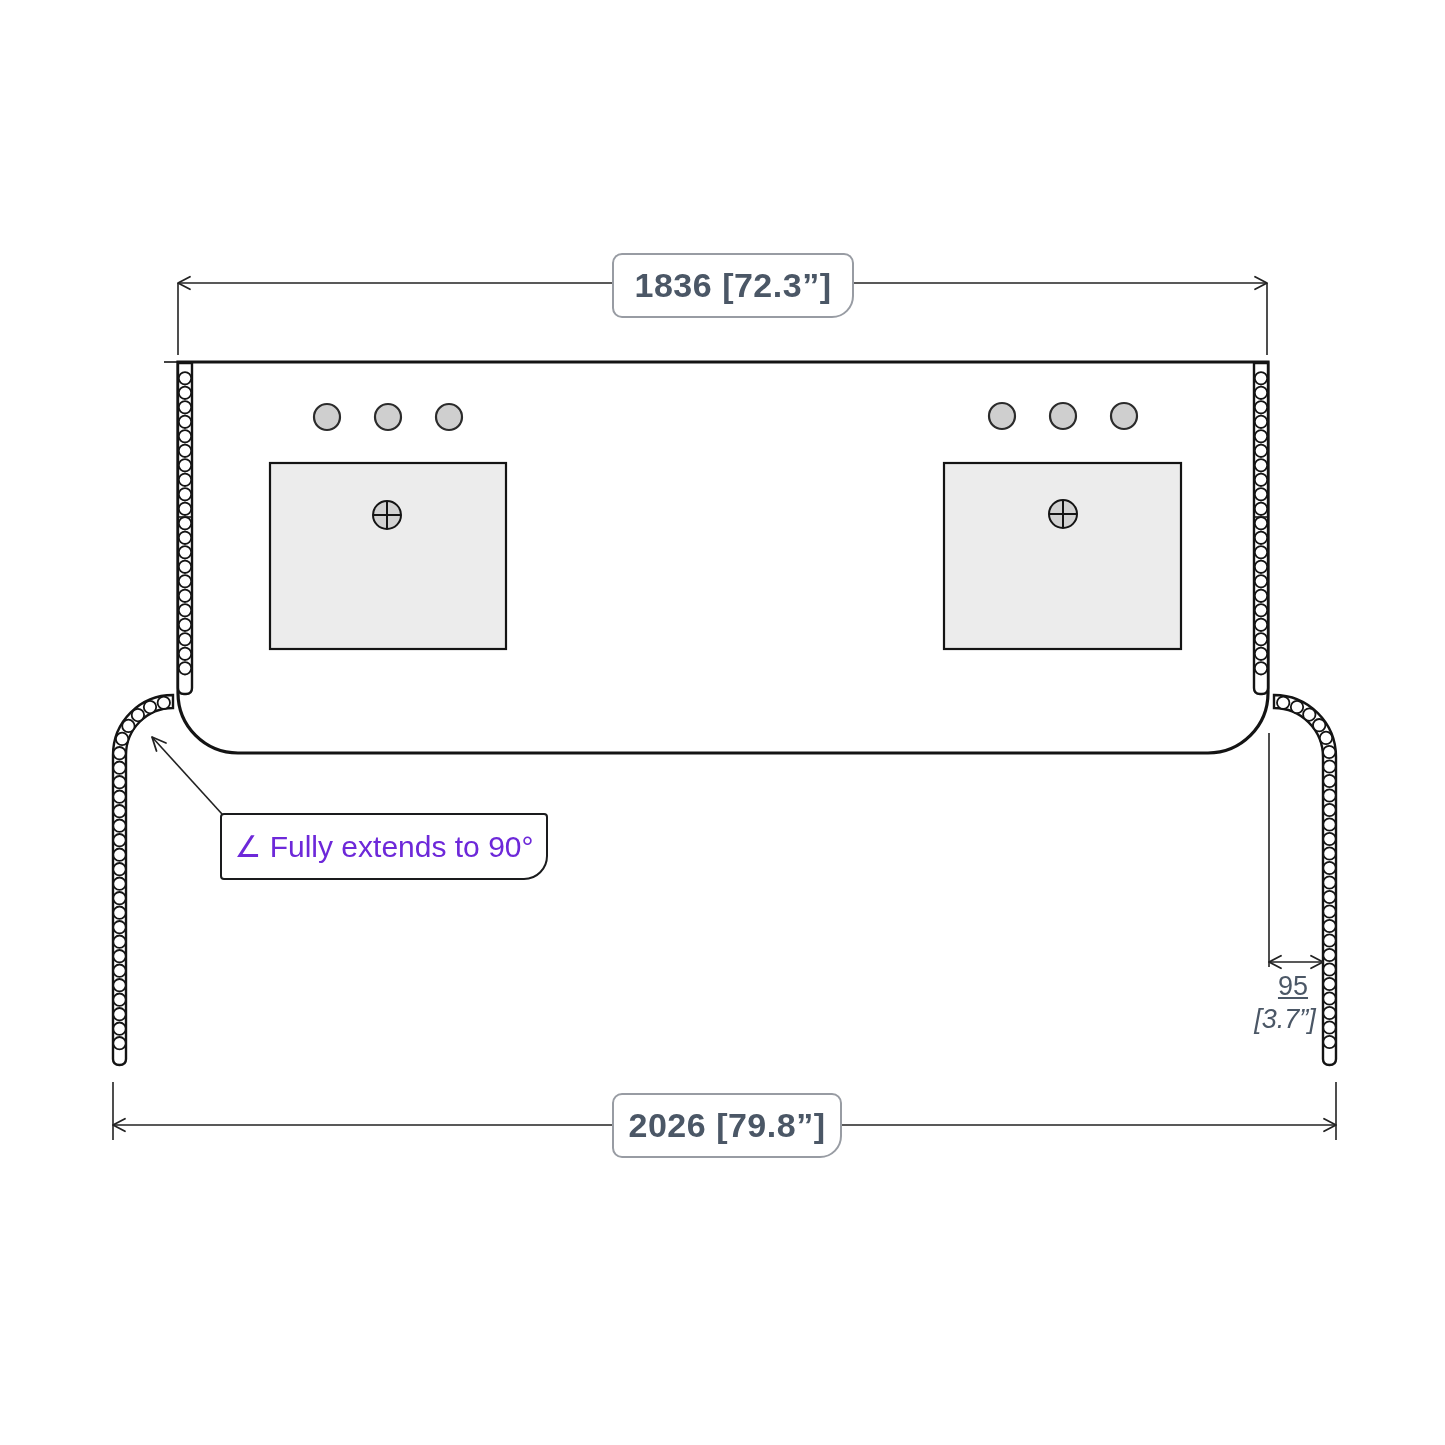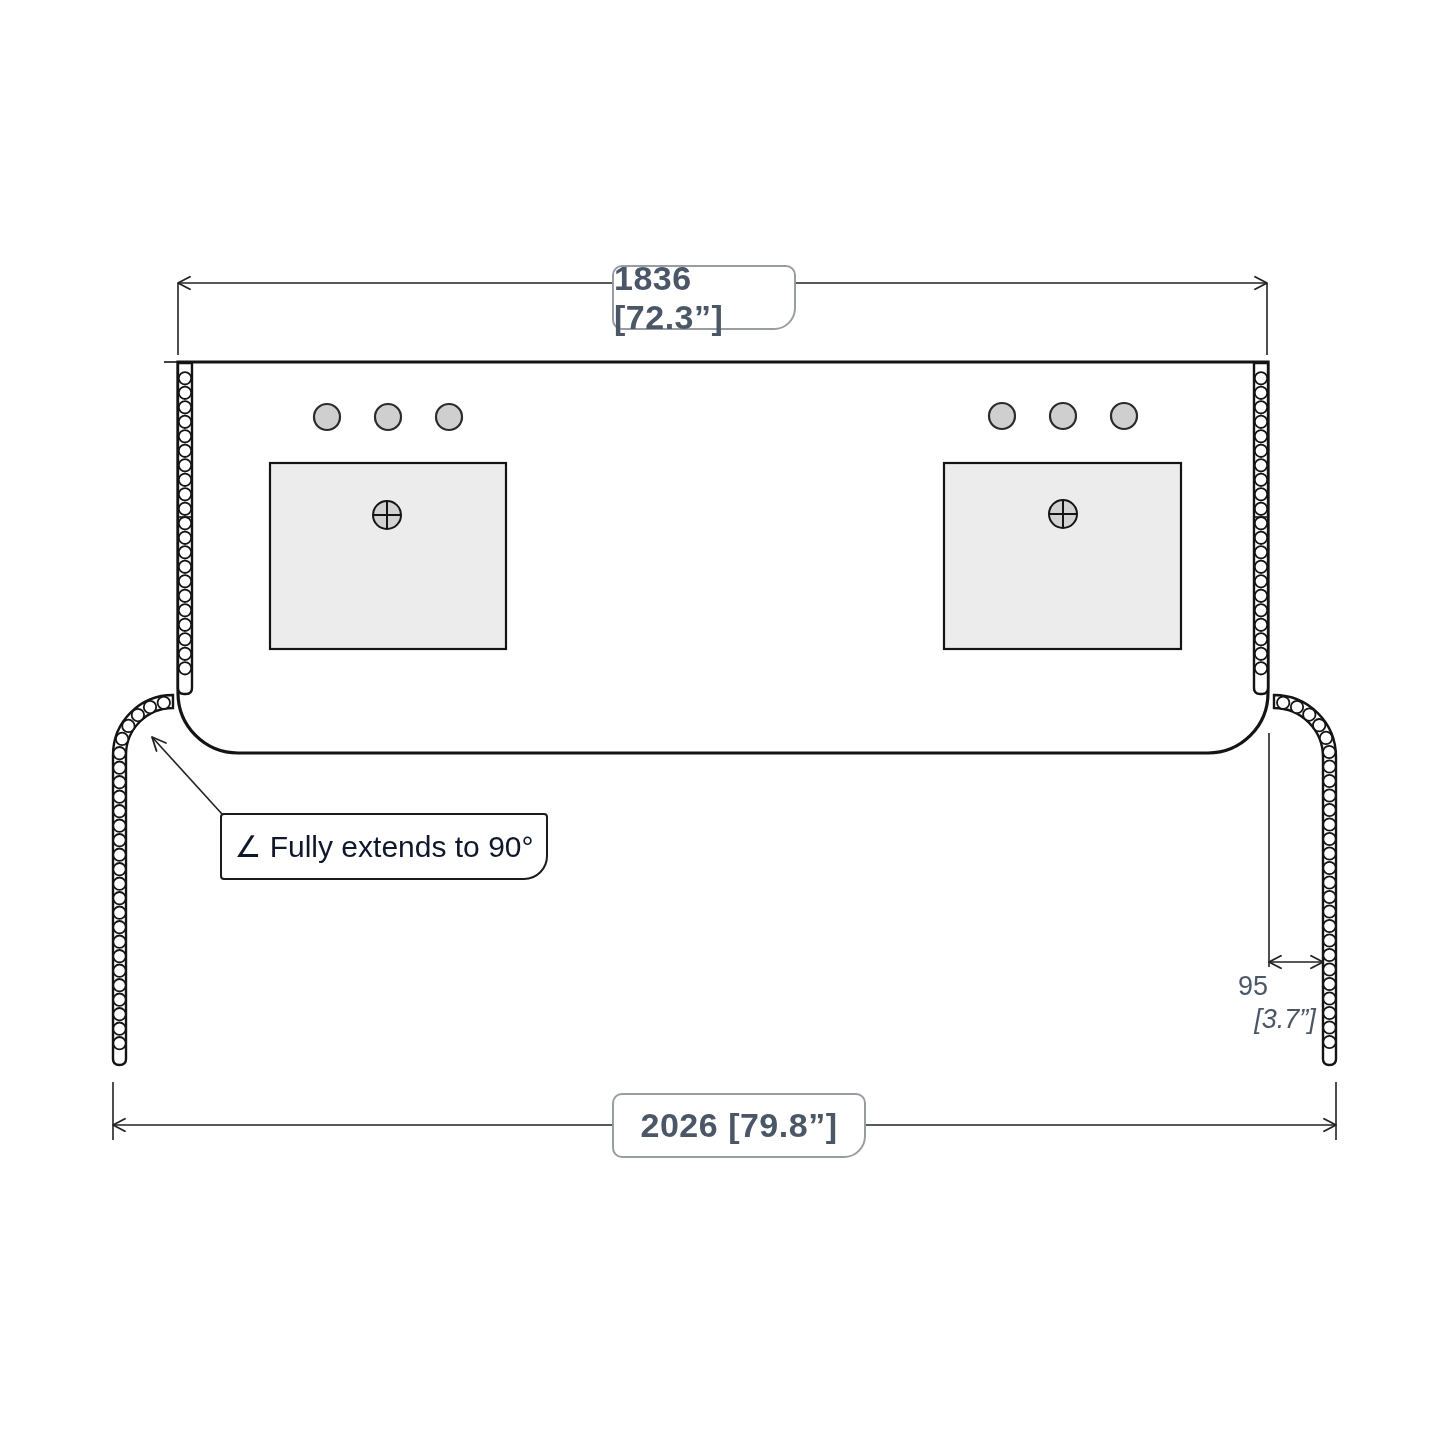--- a/index.html
+++ b/index.html
@@ -29,42 +29,42 @@
   .dim-label{
     position:absolute;
     background:#ffffff;
     border:2px solid #989ca3;
     border-radius:10px 10px 22px 10px;
     display:flex;align-items:center;justify-content:center;
     font-weight:bold;font-size:34px;
     color:#4b5766;letter-spacing:.5px;
     box-sizing:border-box;
   }
-  #dim-label-top{left:612px;top:253px;width:184px;height:65px;margin-top:12px;}
-  #dim-label-bottom{left:612px;top:1093px;width:254px;height:65px;}
+  #dim-label-top{left:612px;top:253px;width:242px;height:65px;}
+  #dim-label-bottom{left:612px;top:1093px;width:230px;height:65px;}
 
   .callout-box{
     position:absolute;
     left:220px;top:813px;width:328px;height:67px;
     background:#ffffff;
     border:2.5px solid #1a1b1d;
     border-radius:4px 4px 24px 4px;
     display:flex;align-items:center;justify-content:center;
     font-size:30px;font-weight:400;
-    color:#0f172a;
+    color:#6d28d9;
     box-sizing:border-box;
   }
 
   .small-dim{
     position:absolute;
     color:#4b5766;
     font-size:27px;font-weight:400;
     text-align:center;
   }
-  #dim95-value{left:1216px;top:971px;width:74px;}
+  #dim95-value{left:1256px;top:971px;width:74px;text-decoration:underline;}
   #dim95-unit{left:1242px;top:1004px;width:86px;font-style:italic;}
 </style>
 </head>
 <body>
 
 <div id="canvas">
 
   <svg id="drawing" width="1445" height="1445" viewBox="0 0 1445 1445" xmlns="http://www.w3.org/2000/svg">
 
     <g>

